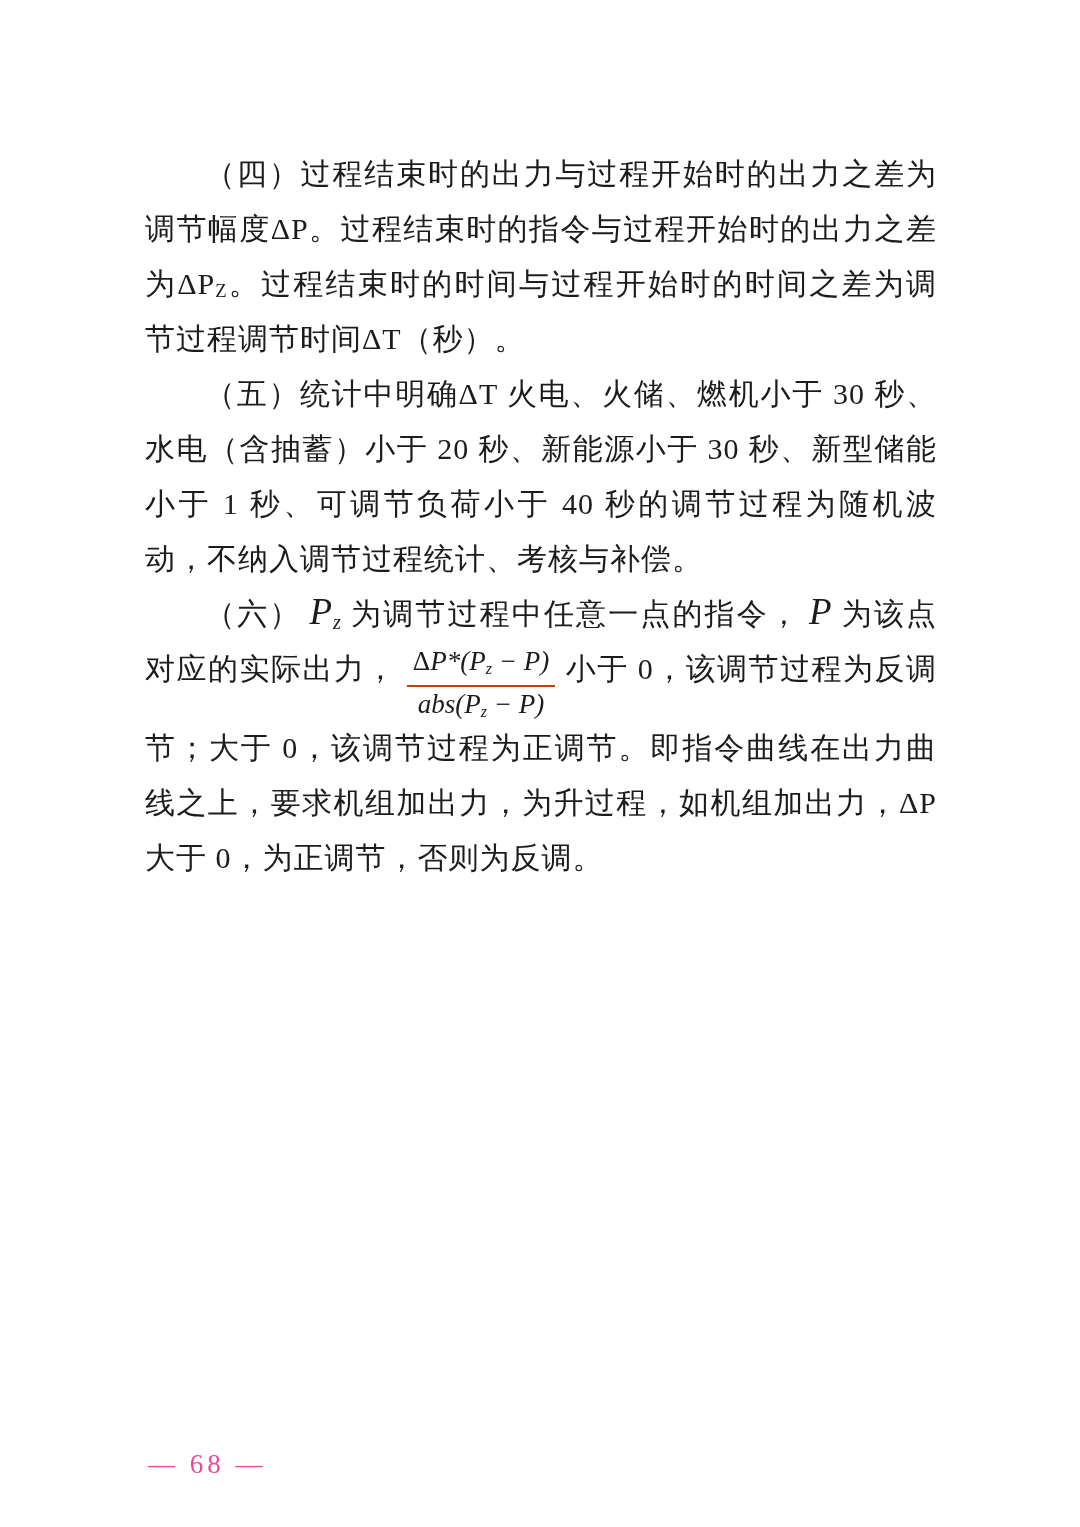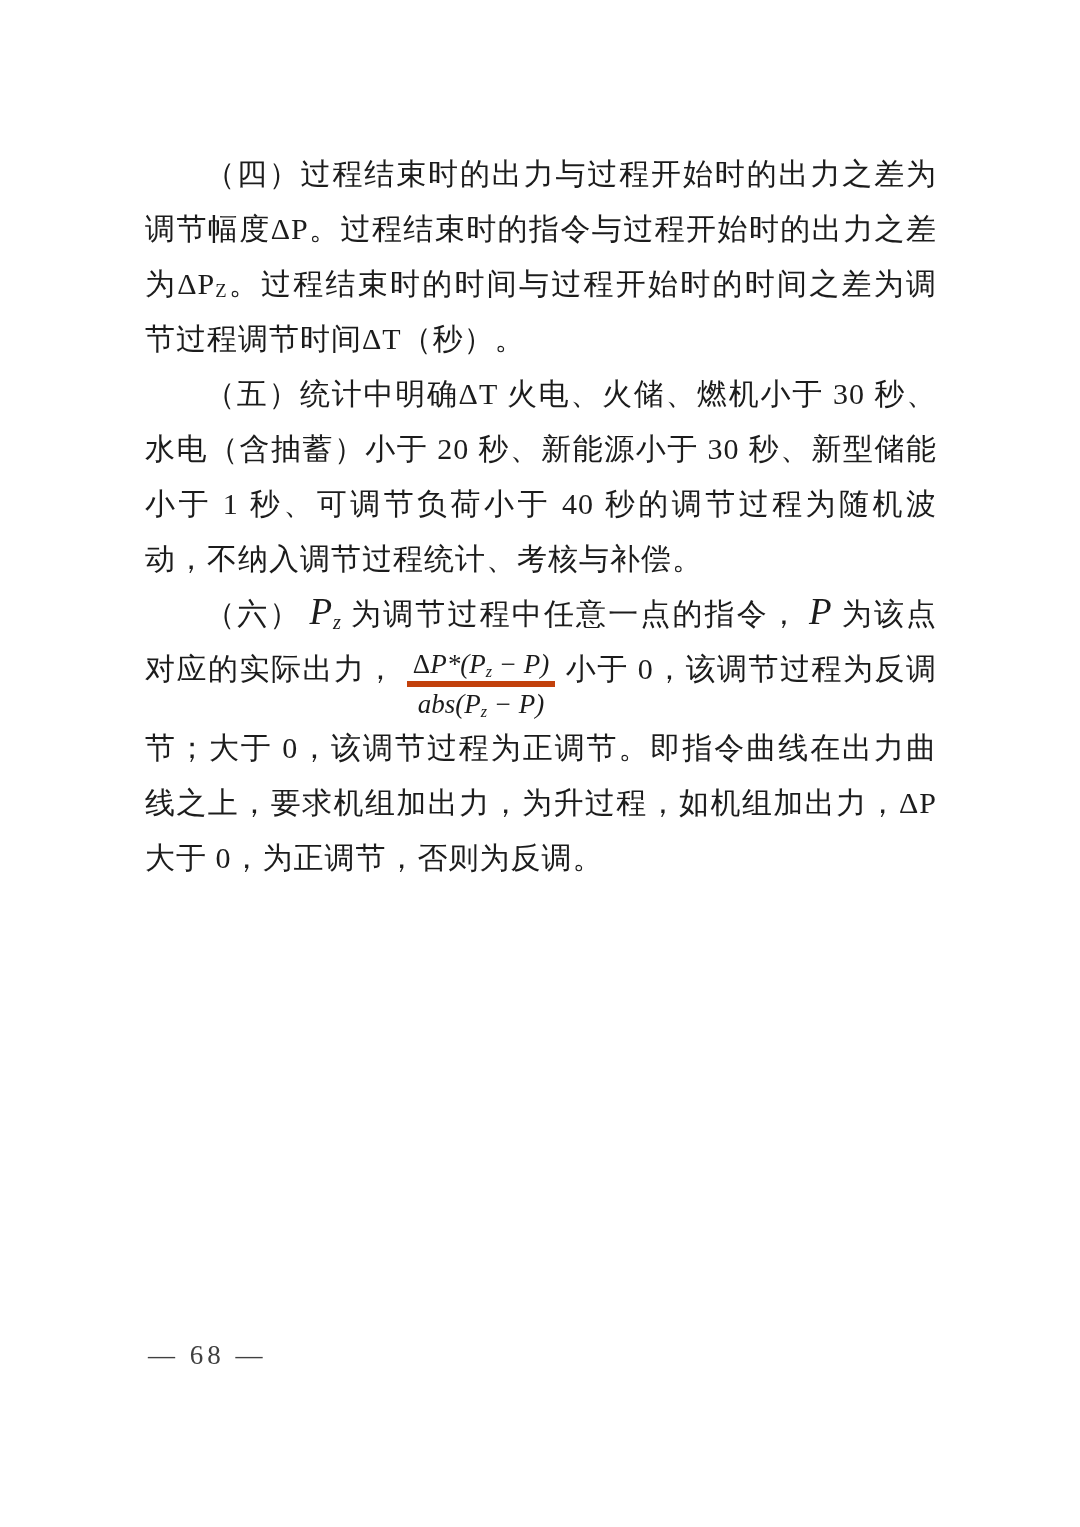--- a/index.html
+++ b/index.html
@@ -53,35 +53,35 @@
     text-align: center;
     font-family: "Liberation Serif", serif;
     font-style: italic;
     font-size: 27px;
     line-height: 32px;
     margin: 0 10px;
     letter-spacing: 0;
     text-indent: 0;
     white-space: nowrap;
   }
-  .frac .num { display: block; padding: 0 6px 1px 6px; }
-  .frac .den { display: block; border-top: 6px solid #c2410c; padding: 1px 6px 0 6px; }
+  .frac .num { display: block; padding: 0 6px 8px 6px; }
+  .frac .den { display: block; border-top: 2px solid #c2410c; padding: 1px 6px 0 6px; }
   .frac .upright { font-style: normal; }
   .frac sub {
     font-size: 0.6em;
     vertical-align: -0.22em;
     line-height: 0;
   }
   .page-number {
     position: absolute;
     left: 148px;
-    top: 1340px;
+    top: 1449px;
     font-size: 27px;
     letter-spacing: 4px;
-    color: #404040;
+    color: #ec4899;
     font-family: "Liberation Serif", serif;
   }
 </style>
 </head>
 <body>
 
 <div class="page">
   <div class="text-block">
 
     <p class="para">

